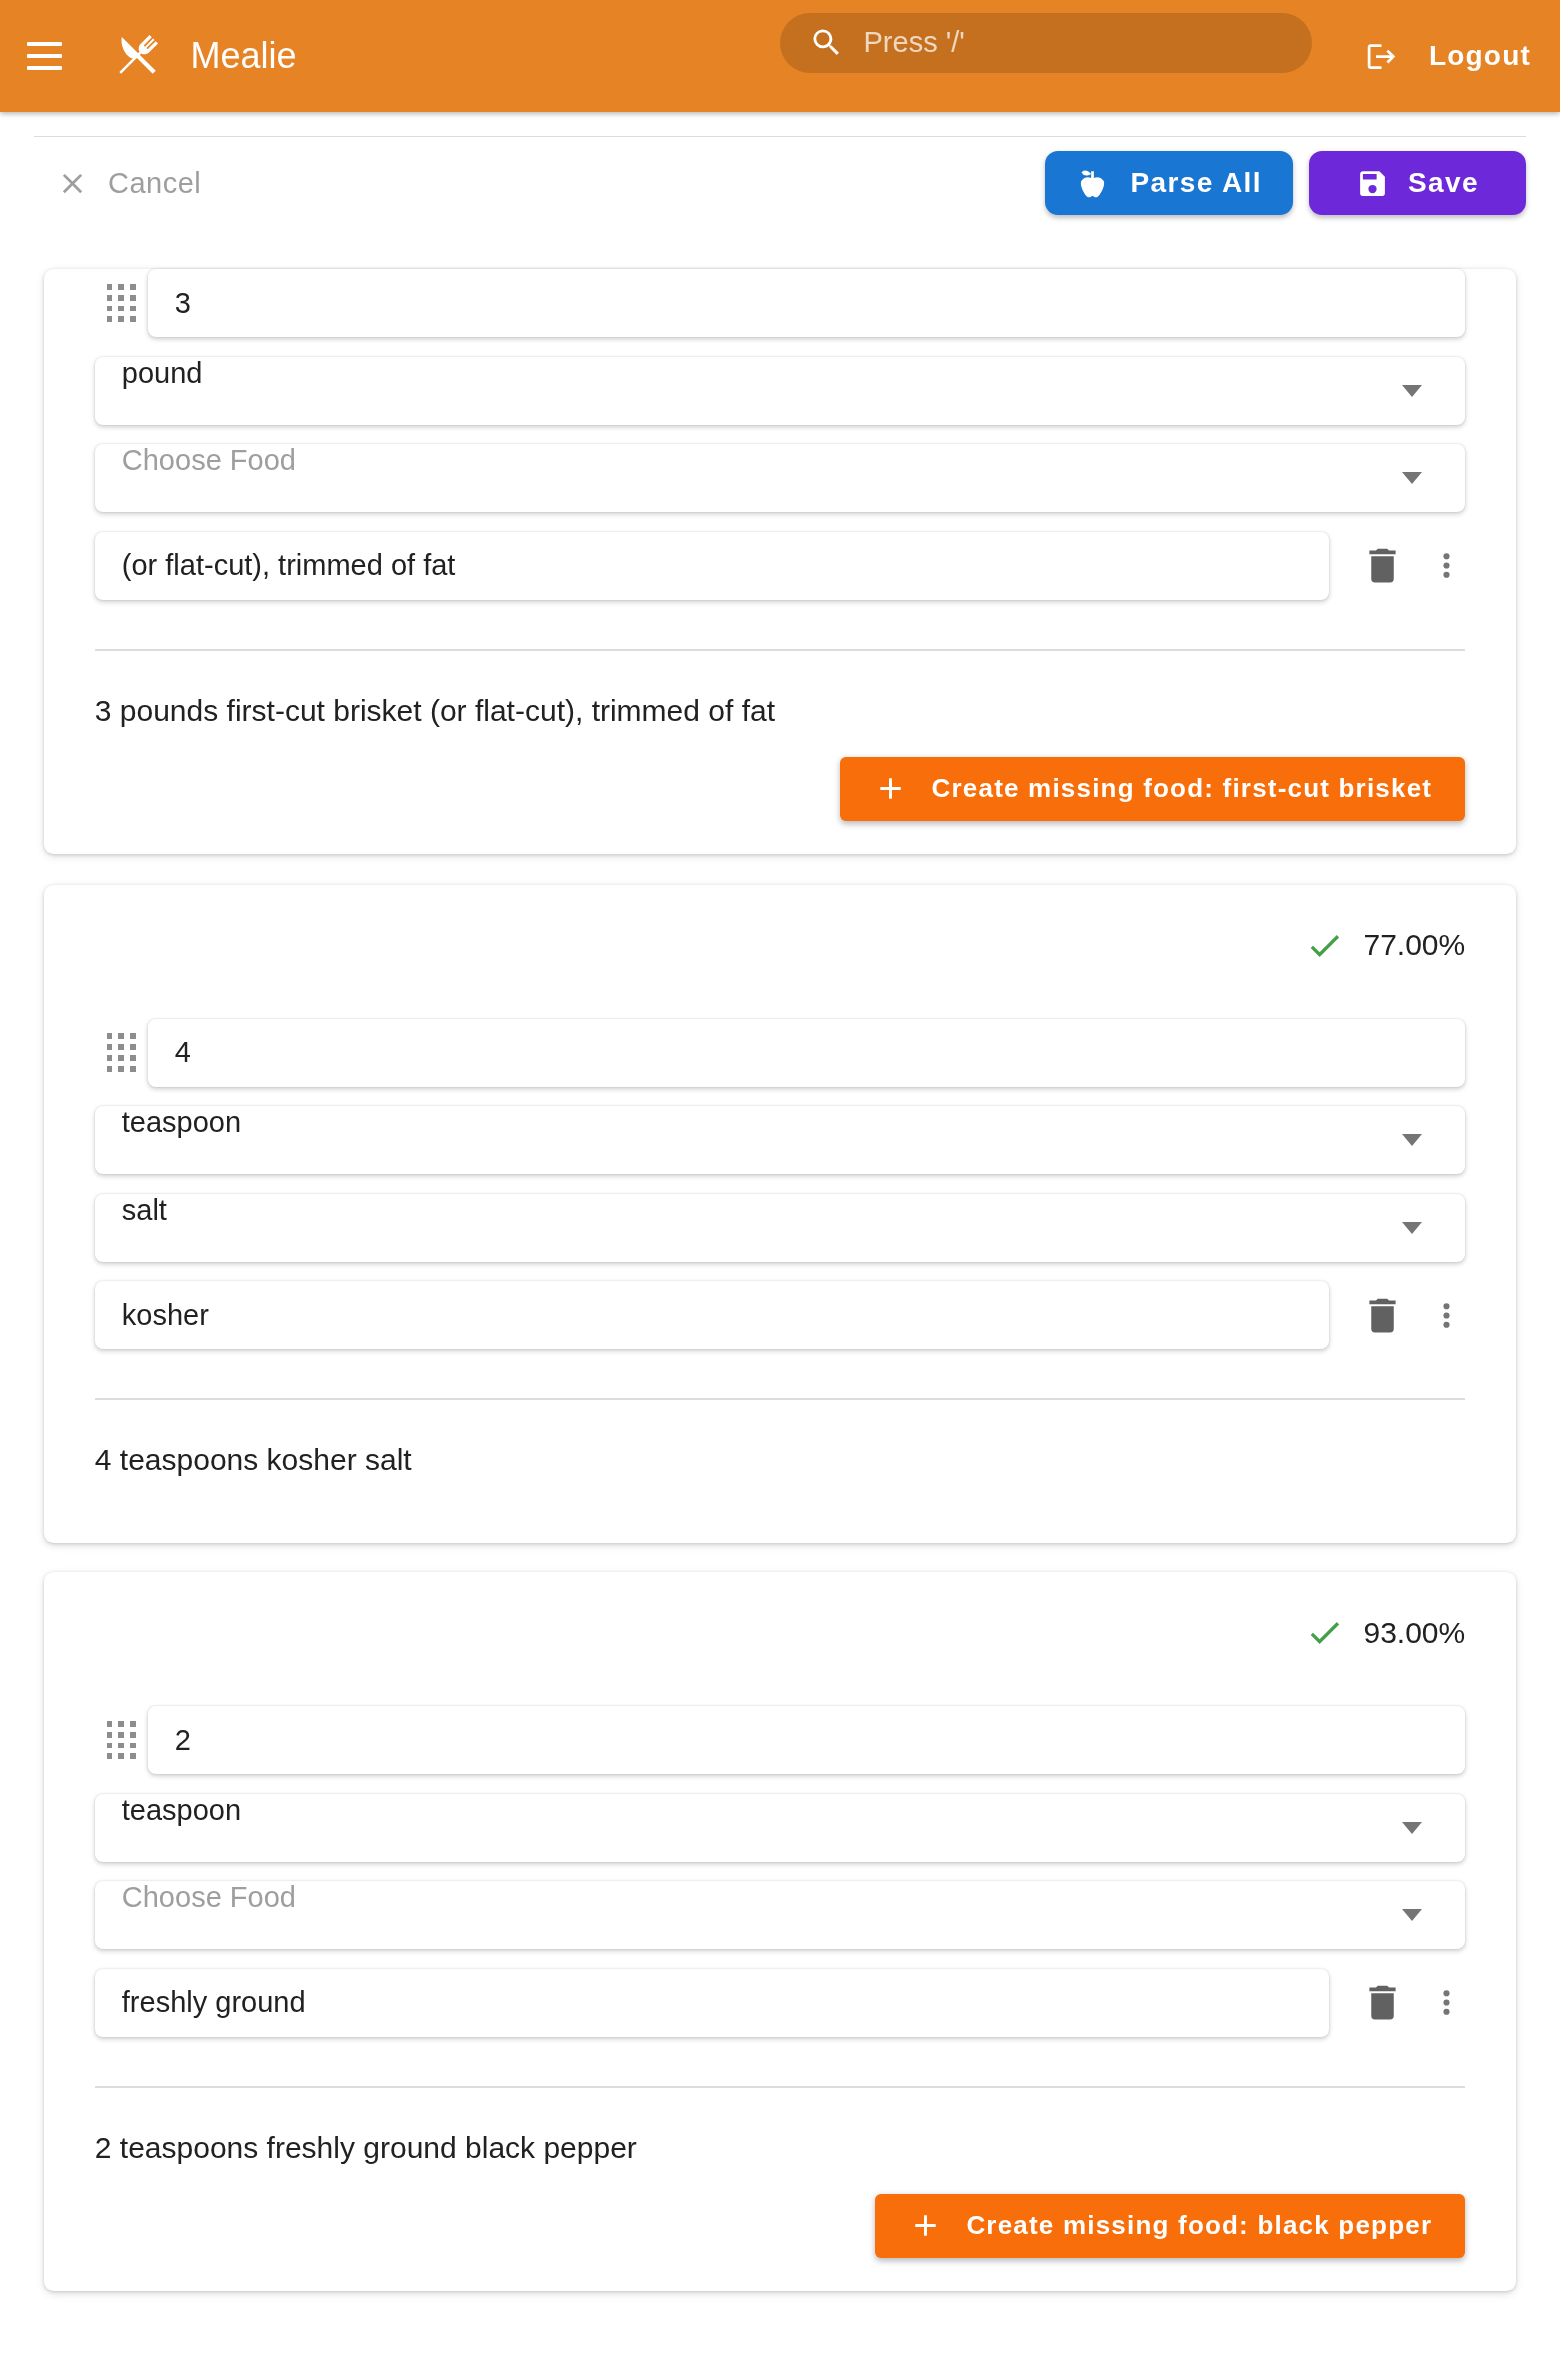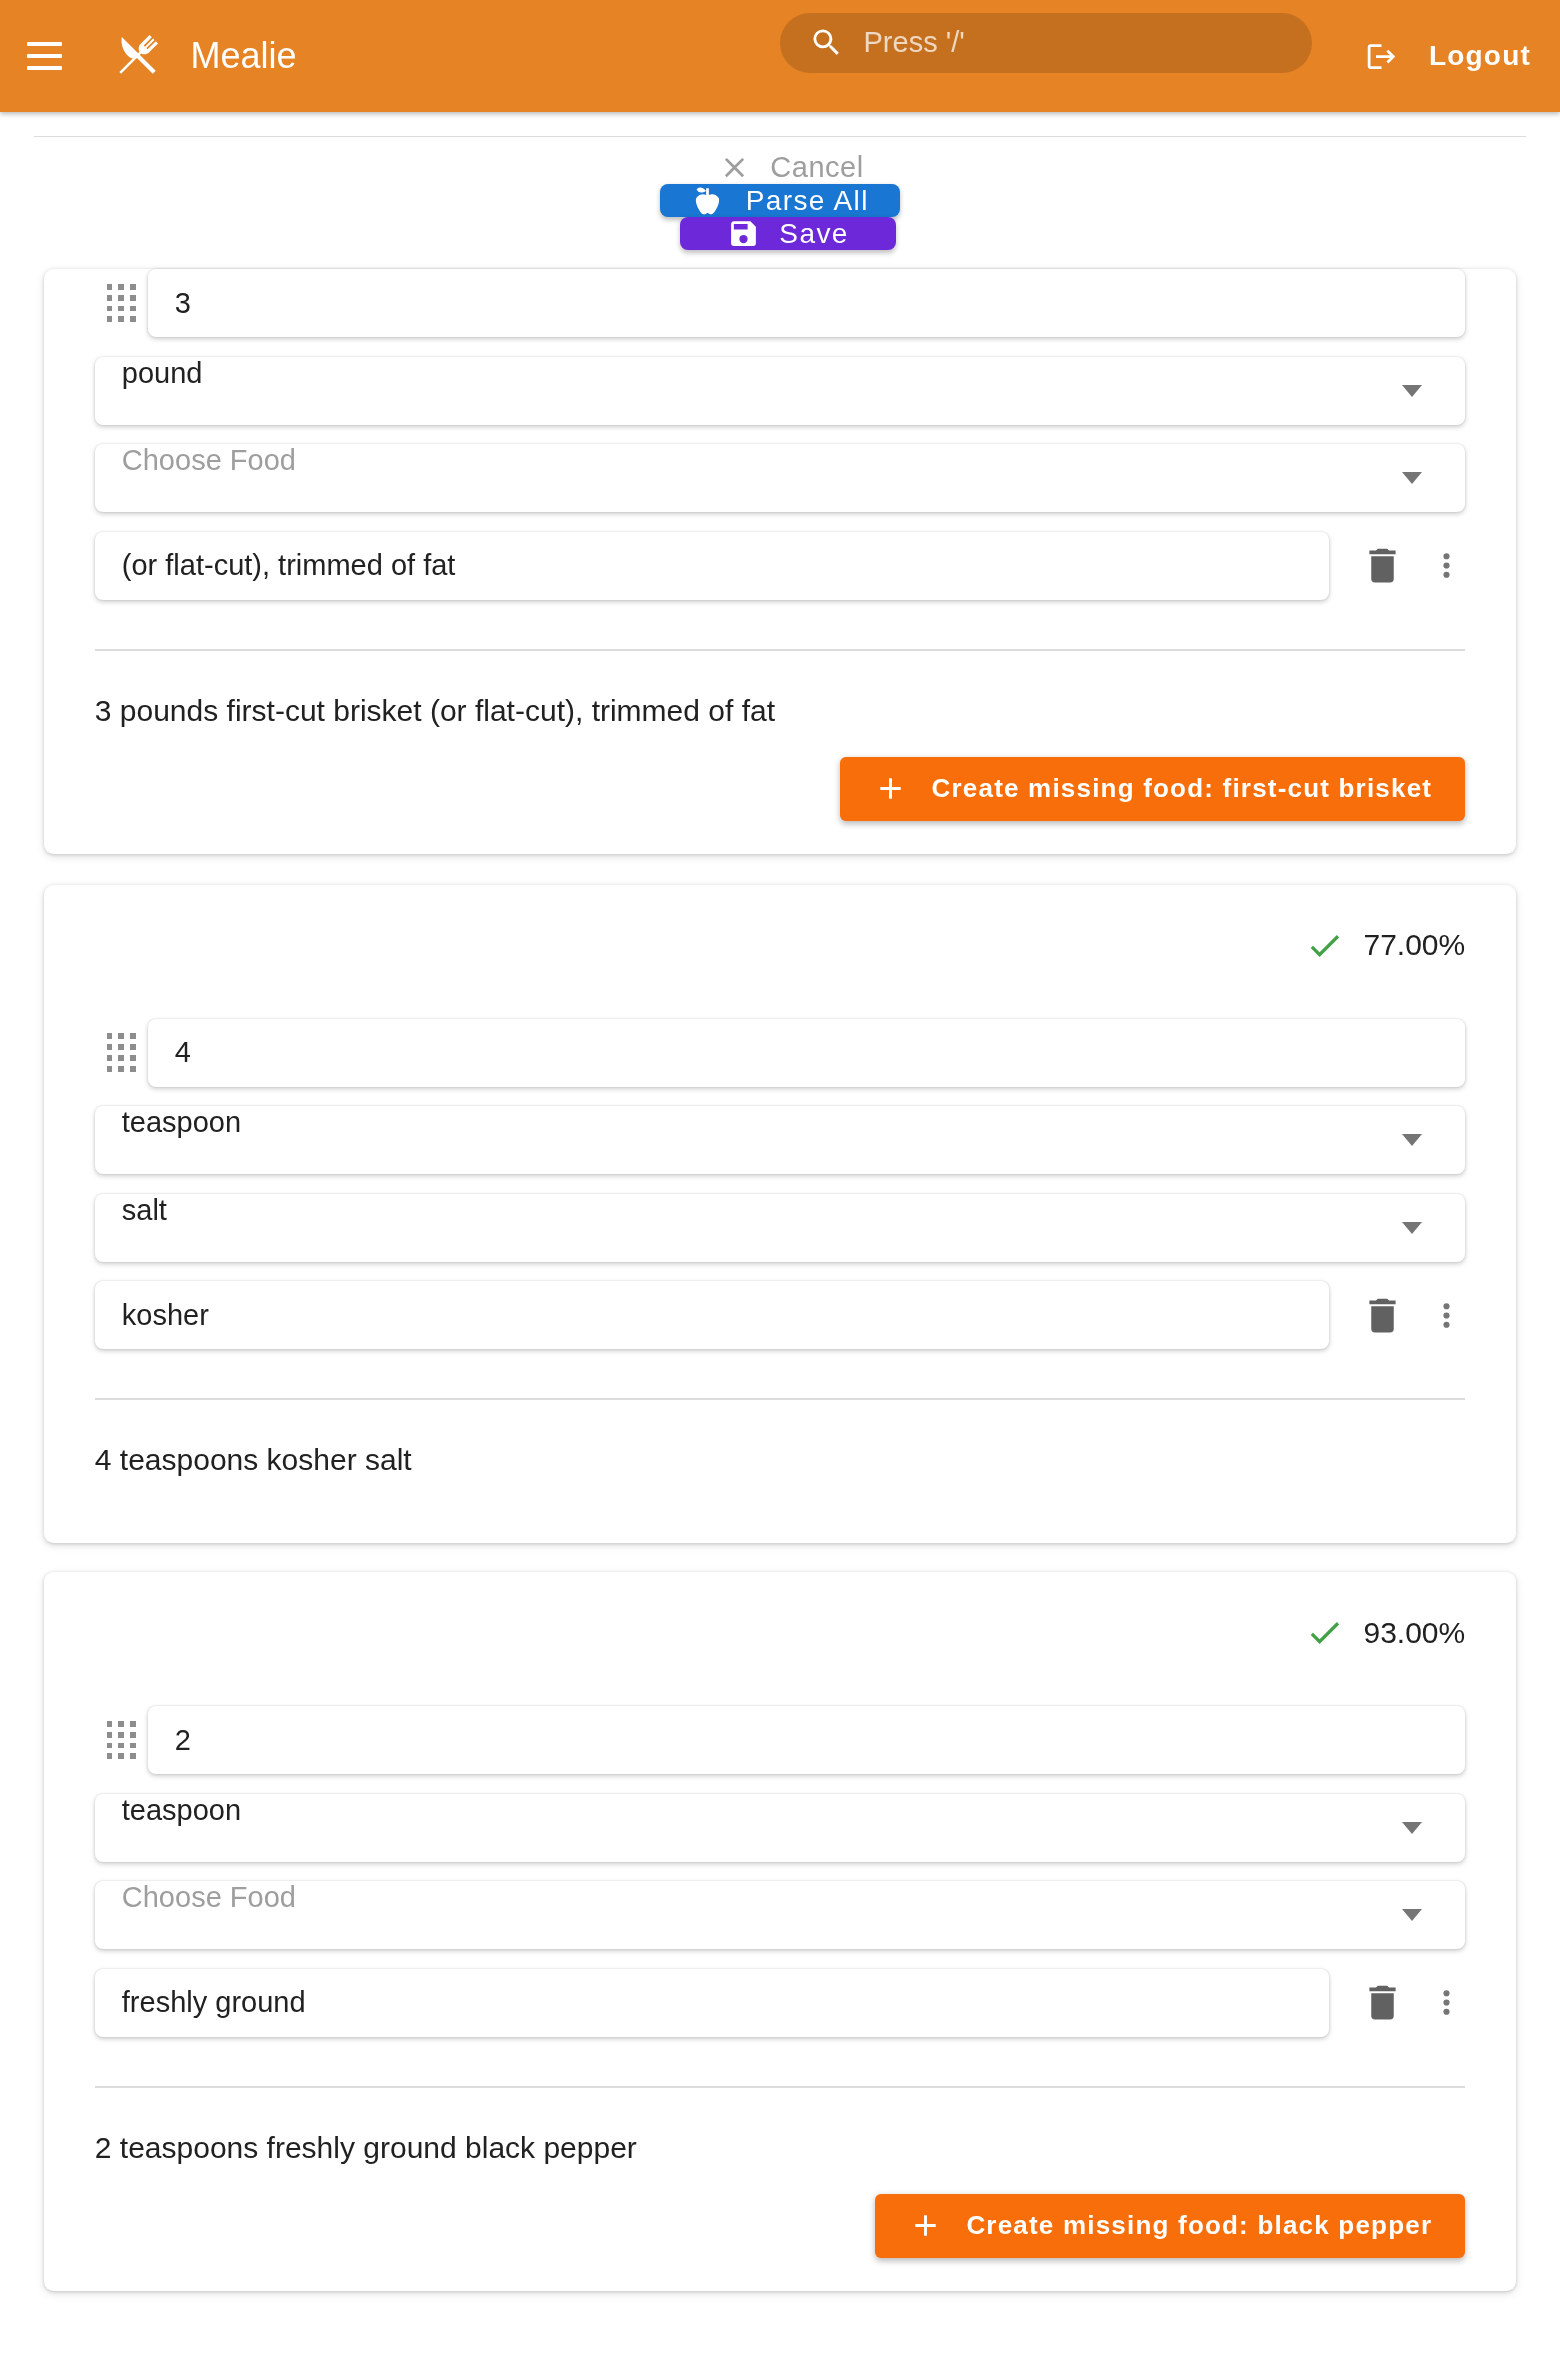--- a/index.html
+++ b/index.html
@@ -21,27 +21,27 @@
   .search-input { flex:1; margin-left:19.5px; background:transparent; border:none; outline:none;
     color:#fff; font-size:29px; font-family:inherit; }
   .search-input::placeholder { color:rgba(255,255,255,0.72); }
   .logout-btn { margin-left:auto; display:flex; align-items:center; gap:31px;
     color:#fff; font-size:28px; font-weight:700; letter-spacing:1.2px; cursor:pointer;
     background:none; border:none; font-family:inherit; }
 
   
   .page { padding:0 34px; }
   .top-rule { height:1px; background:#dcdcdc; margin-top:24.4px; }
-  .toolbar { display:flex; align-items:center; height:64px; margin-top:13.7px;flex-direction:column; }
+  .toolbar { display:flex; align-items:center; height:64px; margin-top:13.7px; }
   .cancel-btn { display:flex; align-items:center; gap:19.5px; margin-left:21.5px;
     color:#9e9e9e; font-size:29px; font-weight:500; letter-spacing:0.5px; cursor:pointer;
     background:none; border:none; font-family:inherit; }
   .spacer { flex:1; }
-  .btn { height:64px; border-radius:8px; display:flex; align-items:center; border:none;
-    color:#fff; font-weight:400; letter-spacing:1.4px; cursor:pointer; font-family:inherit;
+  .btn { height:64px; border-radius:13px; display:flex; align-items:center; border:none;
+    color:#fff; font-weight:700; letter-spacing:1.4px; cursor:pointer; font-family:inherit;
     box-shadow:0 2.9px 4.9px rgba(0,0,0,0.25); }
   .parse-btn { background:#1976D2; padding:0 31px; font-size:28px; gap:21.5px; }
   .save-btn  { background:#6d28d9; padding:0 47px; font-size:28px; gap:19.5px; margin-left:15.6px; }
 
   
   .cards { margin:0 9.8px; }
   .card { background:#fff; border-radius:9.8px; padding:0 51px; margin-top:29px;
     box-shadow:0 1px 3.9px rgba(0,0,0,0.16), 0 2.9px 8.8px rgba(0,0,0,0.10); }
   .card.second { margin-top:31px; }
   .conf-row { display:flex; justify-content:flex-end; align-items:center; gap:19.5px;

